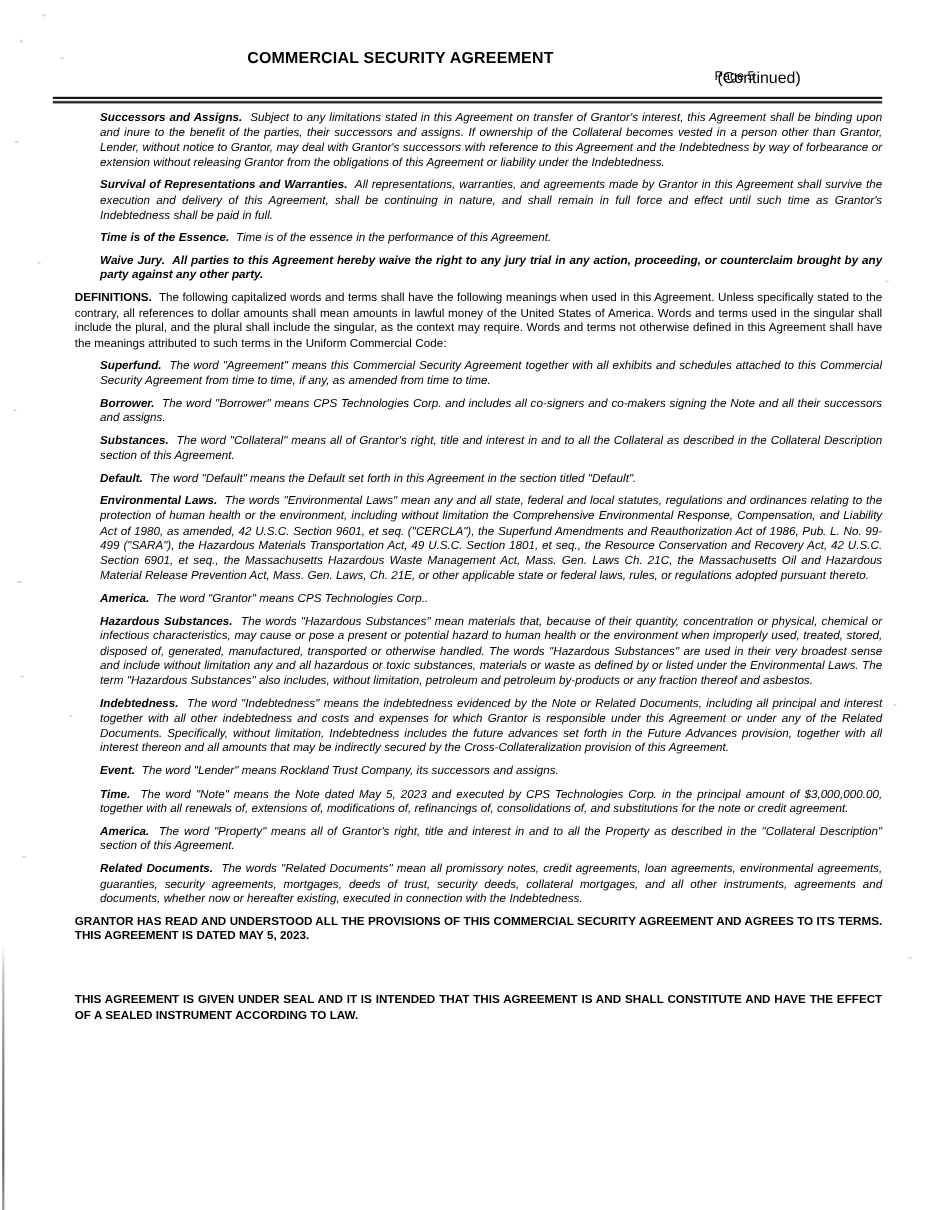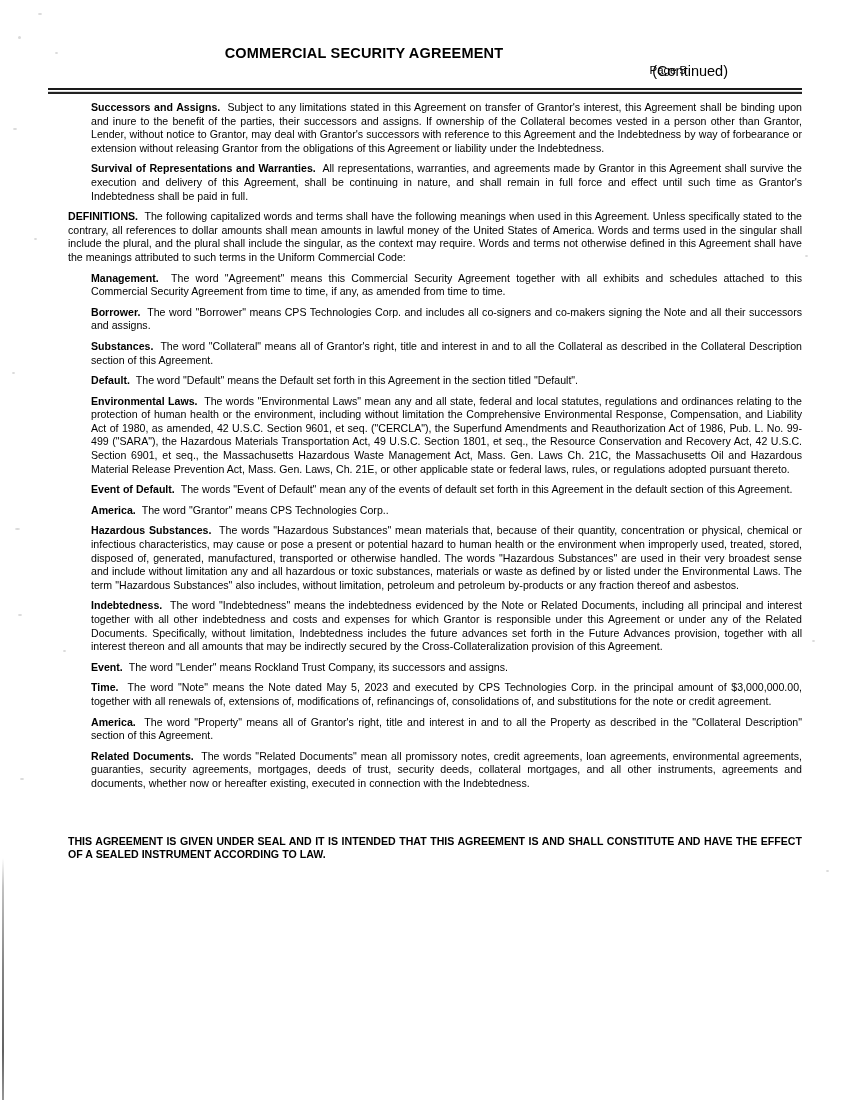--- a/index.html
+++ b/index.html
@@ -127,20 +127,21 @@
   
   p.lead {
     margin-left: 23px;
     width: 711px;
   }
 
   
   p.indent {
     margin-left: 23px;
     width: 711px;
+    font-style: italic;
   }
 
   
   p.outer {
     margin-left: 0;
     width: 734px;
   }
 
   p.bold-all {
     font-weight: bold;
@@ -182,47 +183,49 @@
     <div class="bar-bot"></div>
   </div>
 
   <div class="content">
 
 
     <p class="para indent"><span class="term">Successors and Assigns.</span><span>&nbsp; </span><span>Subject to any limitations stated in this Agreement on transfer of Grantor's interest, this Agreement shall be binding upon and inure to the benefit of the parties, their successors and assigns. If ownership of the Collateral becomes vested in a person other than Grantor, Lender, without notice to Grantor, may deal with Grantor's successors with reference to this Agreement and the Indebtedness by way of forbearance or extension without releasing Grantor from the obligations of this Agreement or liability under the Indebtedness.</span></p>
 
     <p class="para indent"><span class="term">Survival of Representations and Warranties.</span><span>&nbsp; </span><span>All representations, warranties, and agreements made by Grantor in this Agreement shall survive the execution and delivery of this Agreement, shall be continuing in nature, and shall remain in full force and effect until such time as Grantor's Indebtedness shall be paid in full.</span></p>
 
-
+    <p class="para indent"><span class="term">Time is of the Essence.</span><span>&nbsp; </span><span>Time is of the essence in the performance of this Agreement.</span></p>
+
+    <p class="para indent bold-all"><span class="term">Waive Jury.</span><span>&nbsp; </span><span>All parties to this Agreement hereby waive the right to any jury trial in any action, proceeding, or counterclaim brought by any party against any other party.</span></p>
 
     <p class="para outer"><span class="term">DEFINITIONS.</span><span>&nbsp; </span><span>The following capitalized words and terms shall have the following meanings when used in this Agreement. Unless specifically stated to the contrary, all references to dollar amounts shall mean amounts in lawful money of the United States of America. Words and terms used in the singular shall include the plural, and the plural shall include the singular, as the context may require. Words and terms not otherwise defined in this Agreement shall have the meanings attributed to such terms in the Uniform Commercial Code:</span></p>
 
-    <p class="para indent"><span class="term">Management.</span><span>&nbsp; </span><span>The word "Agreement" means this Commercial Security Agreement together with all exhibits and schedules attached to this Commercial Security Agreement from time to time, if any, as amended from time to time.</span></p>
+    <p class="para indent"><span class="term">Superfund.</span><span>&nbsp; </span><span>The word "Agreement" means this Commercial Security Agreement together with all exhibits and schedules attached to this Commercial Security Agreement from time to time, if any, as amended from time to time.</span></p>
 
     <p class="para indent"><span class="term">Borrower.</span><span>&nbsp; </span><span>The word "Borrower" means CPS Technologies Corp. and includes all co-signers and co-makers signing the Note and all their successors and assigns.</span></p>
 
     <p class="para indent"><span class="term">Substances.</span><span>&nbsp; </span><span>The word "Collateral" means all of Grantor's right, title and interest in and to all the Collateral as described in the Collateral Description section of this Agreement.</span></p>
 
     <p class="para indent"><span class="term">Default.</span><span>&nbsp; </span><span>The word "Default" means the Default set forth in this Agreement in the section titled "Default".</span></p>
 
     <p class="para indent"><span class="term">Environmental Laws.</span><span>&nbsp; </span><span>The words "Environmental Laws" mean any and all state, federal and local statutes, regulations and ordinances relating to the protection of human health or the environment, including without limitation the Comprehensive Environmental Response, Compensation, and Liability Act of 1980, as amended, 42 U.S.C. Section 9601, et seq. ("CERCLA"), the Superfund Amendments and Reauthorization Act of 1986, Pub. L. No. 99-499 ("SARA"), the Hazardous Materials Transportation Act, 49 U.S.C. Section 1801, et seq., the Resource Conservation and Recovery Act, 42 U.S.C. Section 6901, et seq., the Massachusetts Hazardous Waste Management Act, Mass. Gen. Laws Ch. 21C, the Massachusetts Oil and Hazardous Material Release Prevention Act, Mass. Gen. Laws, Ch. 21E, or other applicable state or federal laws, rules, or regulations adopted pursuant thereto.</span></p>
 
-    <p class="para indent"><span class="term">Event of Default.</span><span>&nbsp; </span><span>The words "Event of Default" mean any of the events of default set forth in this Agreement in the default section of this Agreement.</span></p>
 
     <p class="para indent"><span class="term">America.</span><span>&nbsp; </span><span>The word "Grantor" means CPS Technologies Corp..</span></p>
 
     <p class="para indent"><span class="term">Hazardous Substances.</span><span>&nbsp; </span><span>The words "Hazardous Substances" mean materials that, because of their quantity, concentration or physical, chemical or infectious characteristics, may cause or pose a present or potential hazard to human health or the environment when improperly used, treated, stored, disposed of, generated, manufactured, transported or otherwise handled. The words "Hazardous Substances" are used in their very broadest sense and include without limitation any and all hazardous or toxic substances, materials or waste as defined by or listed under the Environmental Laws. The term "Hazardous Substances" also includes, without limitation, petroleum and petroleum by-products or any fraction thereof and asbestos.</span></p>
 
     <p class="para indent"><span class="term">Indebtedness.</span><span>&nbsp; </span><span>The word "Indebtedness" means the indebtedness evidenced by the Note or Related Documents, including all principal and interest together with all other indebtedness and costs and expenses for which Grantor is responsible under this Agreement or under any of the Related Documents. Specifically, without limitation, Indebtedness includes the future advances set forth in the Future Advances provision, together with all interest thereon and all amounts that may be indirectly secured by the Cross-Collateralization provision of this Agreement.</span></p>
 
     <p class="para indent"><span class="term">Event.</span><span>&nbsp; </span><span>The word "Lender" means Rockland Trust Company, its successors and assigns.</span></p>
 
     <p class="para indent"><span class="term">Time.</span><span>&nbsp; </span><span>The word "Note" means the Note dated May 5, 2023 and executed by CPS Technologies Corp. in the principal amount of $3,000,000.00, together with all renewals of, extensions of, modifications of, refinancings of, consolidations of, and substitutions for the note or credit agreement.</span></p>
 
     <p class="para indent"><span class="term">America.</span><span>&nbsp; </span><span>The word "Property" means all of Grantor's right, title and interest in and to all the Property as described in the "Collateral Description" section of this Agreement.</span></p>
 
     <p class="para indent"><span class="term">Related Documents.</span><span>&nbsp; </span><span>The words "Related Documents" mean all promissory notes, credit agreements, loan agreements, environmental agreements, guaranties, security agreements, mortgages, deeds of trust, security deeds, collateral mortgages, and all other instruments, agreements and documents, whether now or hereafter existing, executed in connection with the Indebtedness.</span></p>
 
+    <p class="para outer bold-all">GRANTOR HAS READ AND UNDERSTOOD ALL THE PROVISIONS OF THIS COMMERCIAL SECURITY AGREEMENT AND AGREES TO ITS TERMS. THIS AGREEMENT IS DATED MAY 5, 2023.</p>
 
     <p class="para outer bold-all">THIS AGREEMENT IS GIVEN UNDER SEAL AND IT IS INTENDED THAT THIS AGREEMENT IS AND SHALL CONSTITUTE AND HAVE THE EFFECT OF A SEALED INSTRUMENT ACCORDING TO LAW.</p>
 
   </div>
 </div>
 
 </body></html>

